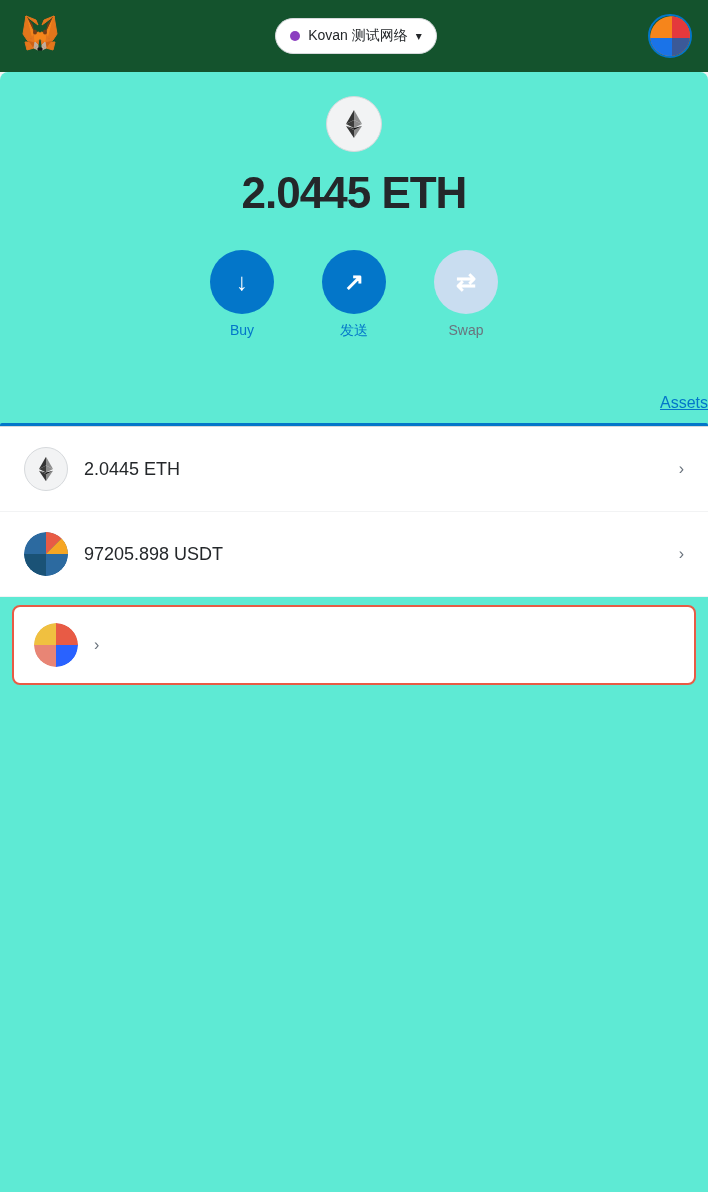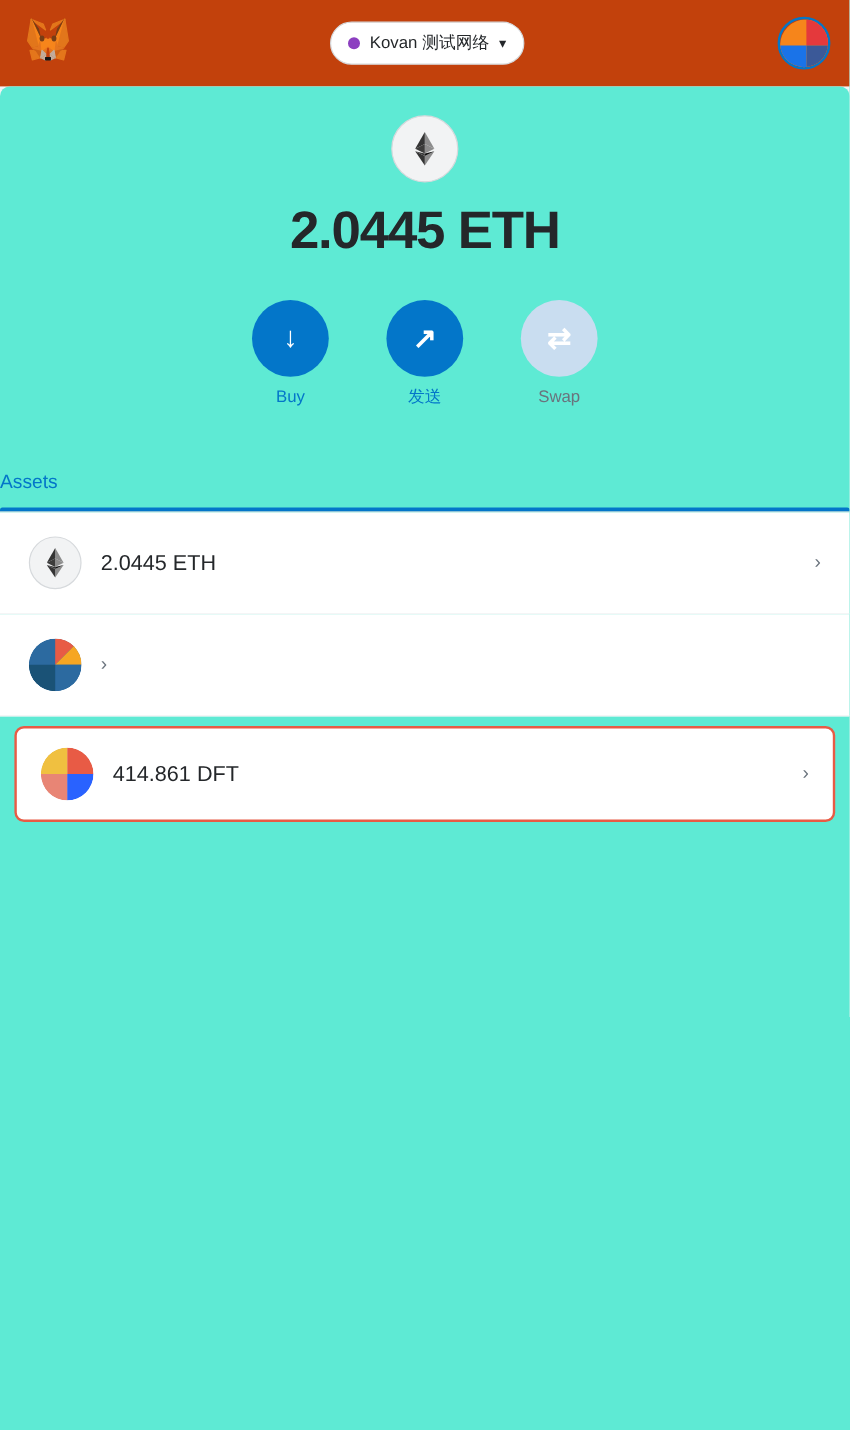--- a/index.html
+++ b/index.html
@@ -10,21 +10,21 @@
       background: #f2f3f4;
       overflow-x: hidden;
     }
 
     
     .header {
       display: flex;
       align-items: center;
       justify-content: space-between;
       padding: 20px 16px;
-      background: #c2410c;
+      background: #14532d;
       height: 72px;
     }
 
     .metamask-logo {
       width: 48px;
       height: 48px;
     }
 
     .network-selector {
       display: flex;
@@ -160,25 +160,26 @@
 
     
     .tabs-container {
       display: flex;
       border-bottom: 1px solid #d6d9dc;
       margin-bottom: 0;
     }
 
     .tab {
       flex: 1;
-      text-align: left;
+      text-align: right;
       padding: 14px 0;
       font-size: 16px;
       cursor: pointer;
       position: relative;
+      text-decoration: underline;
     }
 
     .tab-active {
       color: #0376c9;
       font-weight: 500;
     }
 
     .tab-active::after {
       content: '';
       position: absolute;
@@ -372,33 +373,33 @@
     <div class="asset-item">
       <div class="asset-icon">
         <svg width="44" height="44" viewBox="0 0 44 44">
           <circle cx="22" cy="22" r="22" fill="#2c6aa0"></circle>
           <path d="M22 22 L22 0 A22 22 0 0 1 38 6 Z" fill="#e85b45"></path>
           <path d="M22 22 L38 6 A22 22 0 0 1 44 22 Z" fill="#f6a623"></path>
           <path d="M22 22 L44 22 A22 22 0 0 1 22 44 Z" fill="#2c6aa0"></path>
           <path d="M22 22 L22 44 A22 22 0 0 1 0 22 Z" fill="#1a5276"></path>
         </svg>
       </div>
+      <div class="asset-info">
+        <span class="asset-amount">97205.898 USDT</span>
+      </div>
       <span class="asset-chevron">›</span>
     </div>
 
     <div class="asset-item asset-item-highlighted">
       <div class="asset-icon">
         <svg width="44" height="44" viewBox="0 0 44 44">
           <circle cx="22" cy="22" r="22" fill="#e8e8e8"></circle>
           <path d="M22 22 L22 0 A22 22 0 0 1 44 22 Z" fill="#e85b45"></path>
           <path d="M22 22 L44 22 A22 22 0 0 1 22 44 Z" fill="#2962ff"></path>
           <path d="M22 22 L22 44 A22 22 0 0 1 0 22 Z" fill="#e85b45" opacity="0.7"></path>
           <path d="M22 22 L0 22 A22 22 0 0 1 22 0 Z" fill="#f0c040"></path>
         </svg>
       </div>
-      <div class="asset-info">
-        <span class="asset-amount">414.861 DFT</span>
-      </div>
       <span class="asset-chevron">›</span>
     </div>
 
   </div>
 </div>
 
 </body></html>

